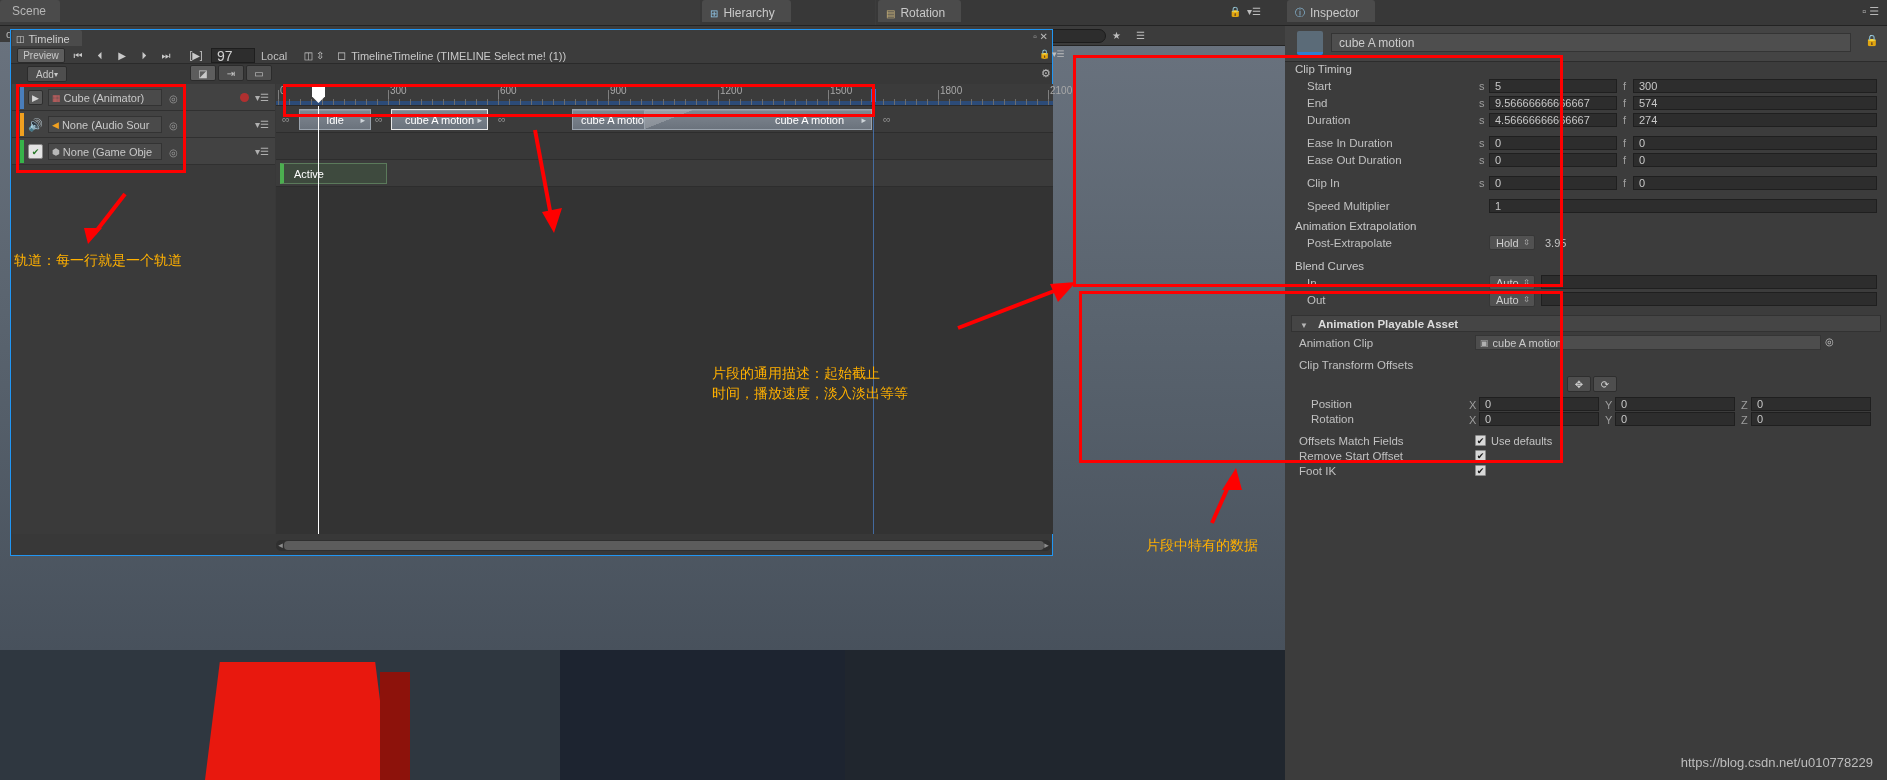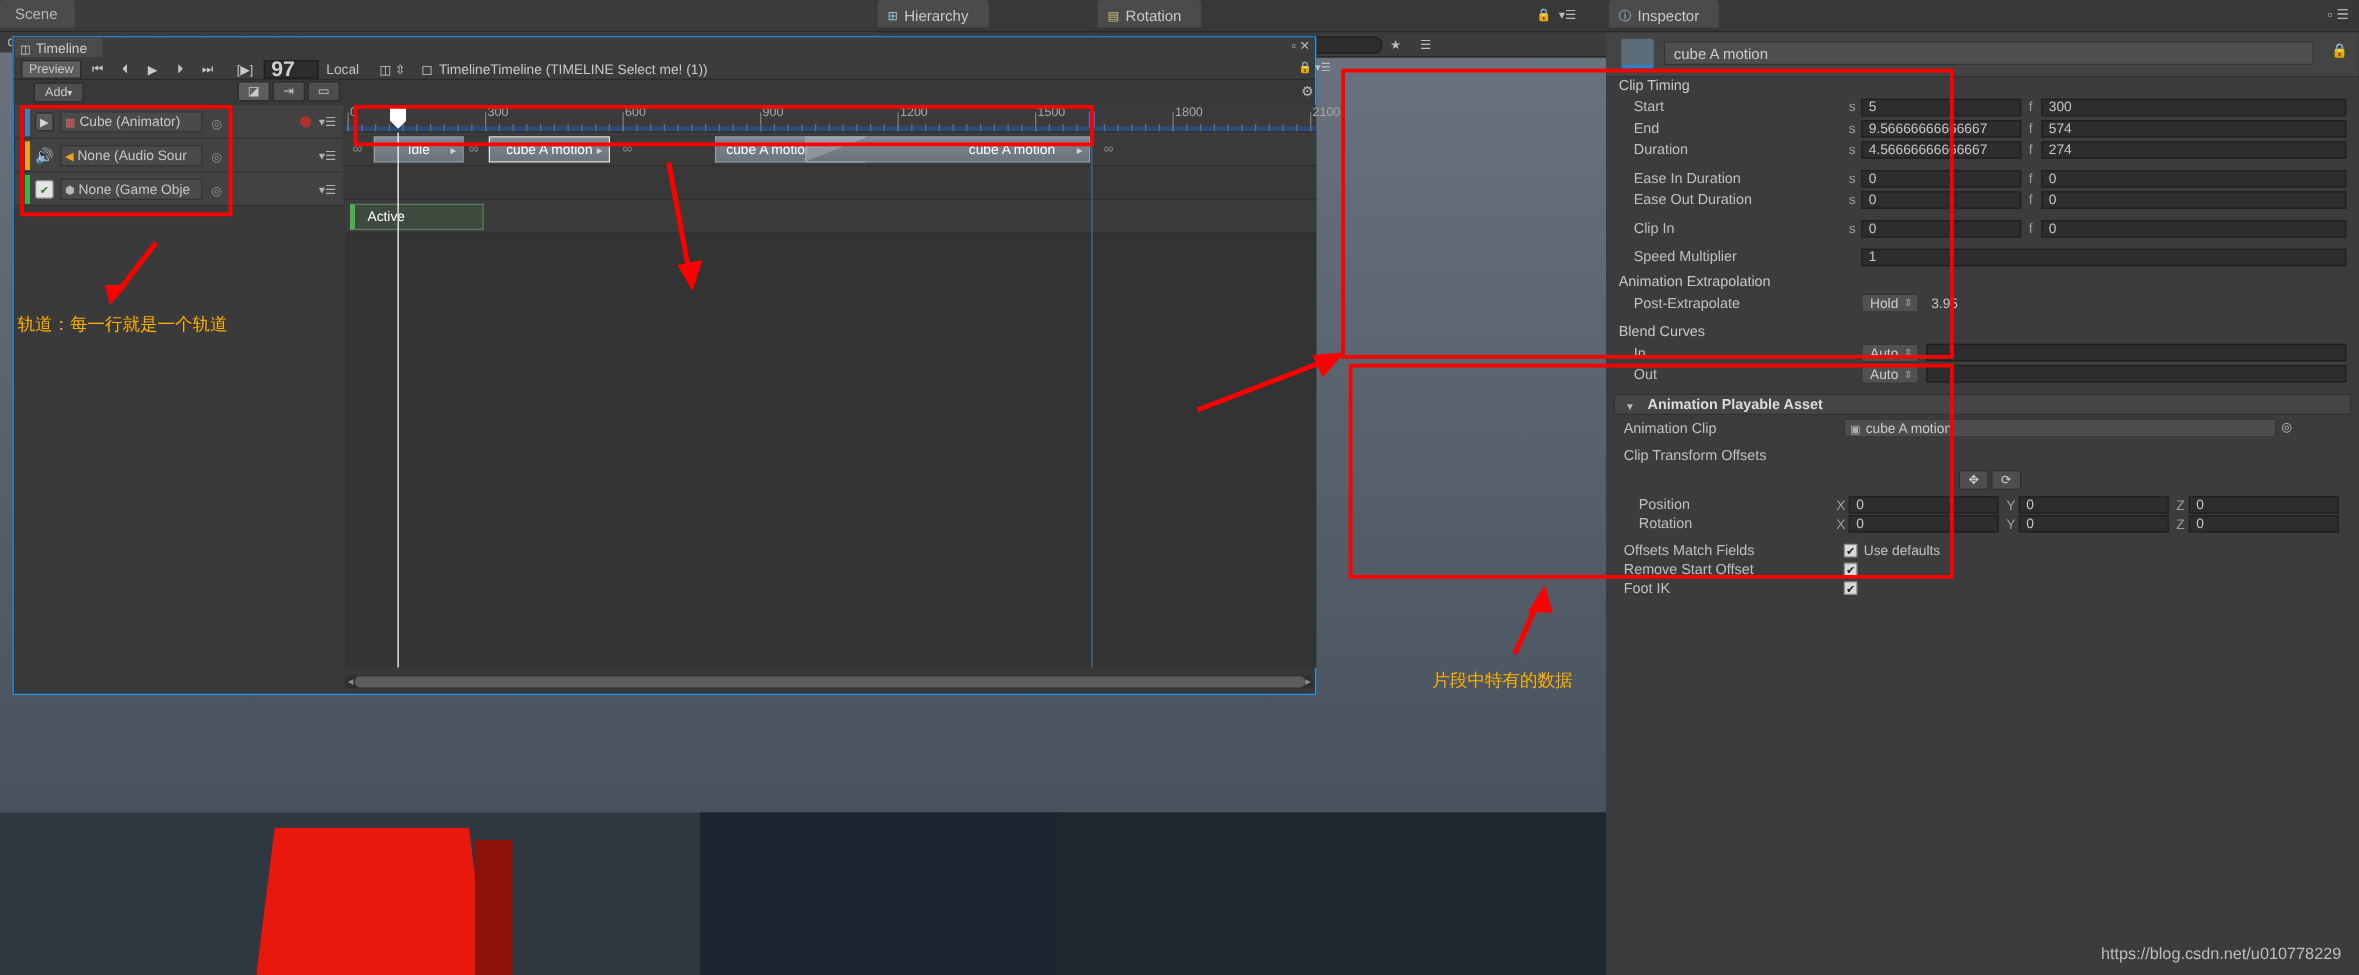--- a/index.html
+++ b/index.html
@@ -116,23 +116,22 @@
   }
   .tbtn {
     position: absolute; background: #4e4e4e; border: 1px solid #2b2b2b;
     color: #c9c9c9; font-size: 10px; text-align: center;
     display: flex; align-items: center; justify-content: center;
     border-radius: 2px;
   }
   .tbtn.sel { background: #5d5d5d; }
   .tfield {
     position: absolute; background: #2d2d2d; border: 1px solid #1e1e1e;
-    color: #cfcfcf; font-size: 17px; display: flex; align-items: center;
+    color: #cfcfcf; font-size: 14px; display: flex; align-items: center;
     padding-left: 5px;
-    font-weight: bold;
   }
   .tlabel {
     position: absolute; color: #c0c0c0; font-size: 11px;
     display: flex; align-items: center;
   }
 
   
   .tracks-panel {
     position: absolute; left: 1px; top: 54px; width: 263px; height: 450px;
     background: #3a3a3a; border-right: 1px solid #2a2a2a;
@@ -749,16 +748,18 @@
     <line x1="8" y1="48" x2="112" y2="8" stroke="#ff0000" stroke-width="4"></line>
     <polygon points="126,2 100,4 108,22" fill="#ff0000"></polygon>
   </svg>
 
   <svg class="arrow-svg" style="left:1200px;top:468px;" width="60" height="60" viewBox="0 0 60 60">
     <line x1="12" y1="55" x2="32" y2="10" stroke="#ff0000" stroke-width="4"></line>
     <polygon points="36,0 22,22 42,22" fill="#ff0000"></polygon>
   </svg>
 
   <div class="cn-text" style="left:14px;  top:250px;">轨道：每一行就是一个轨道</div>
+  <div class="cn-text" style="left:712px; top:363px;">片段的通用描述：起始截止
+时间，播放速度，淡入淡出等等</div>
   <div class="cn-text" style="left:1146px;top:535px;">片段中特有的数据</div>
 
   <div class="watermark">https://blog.csdn.net/u010778229</div>
 </div>
 
 </body></html>

